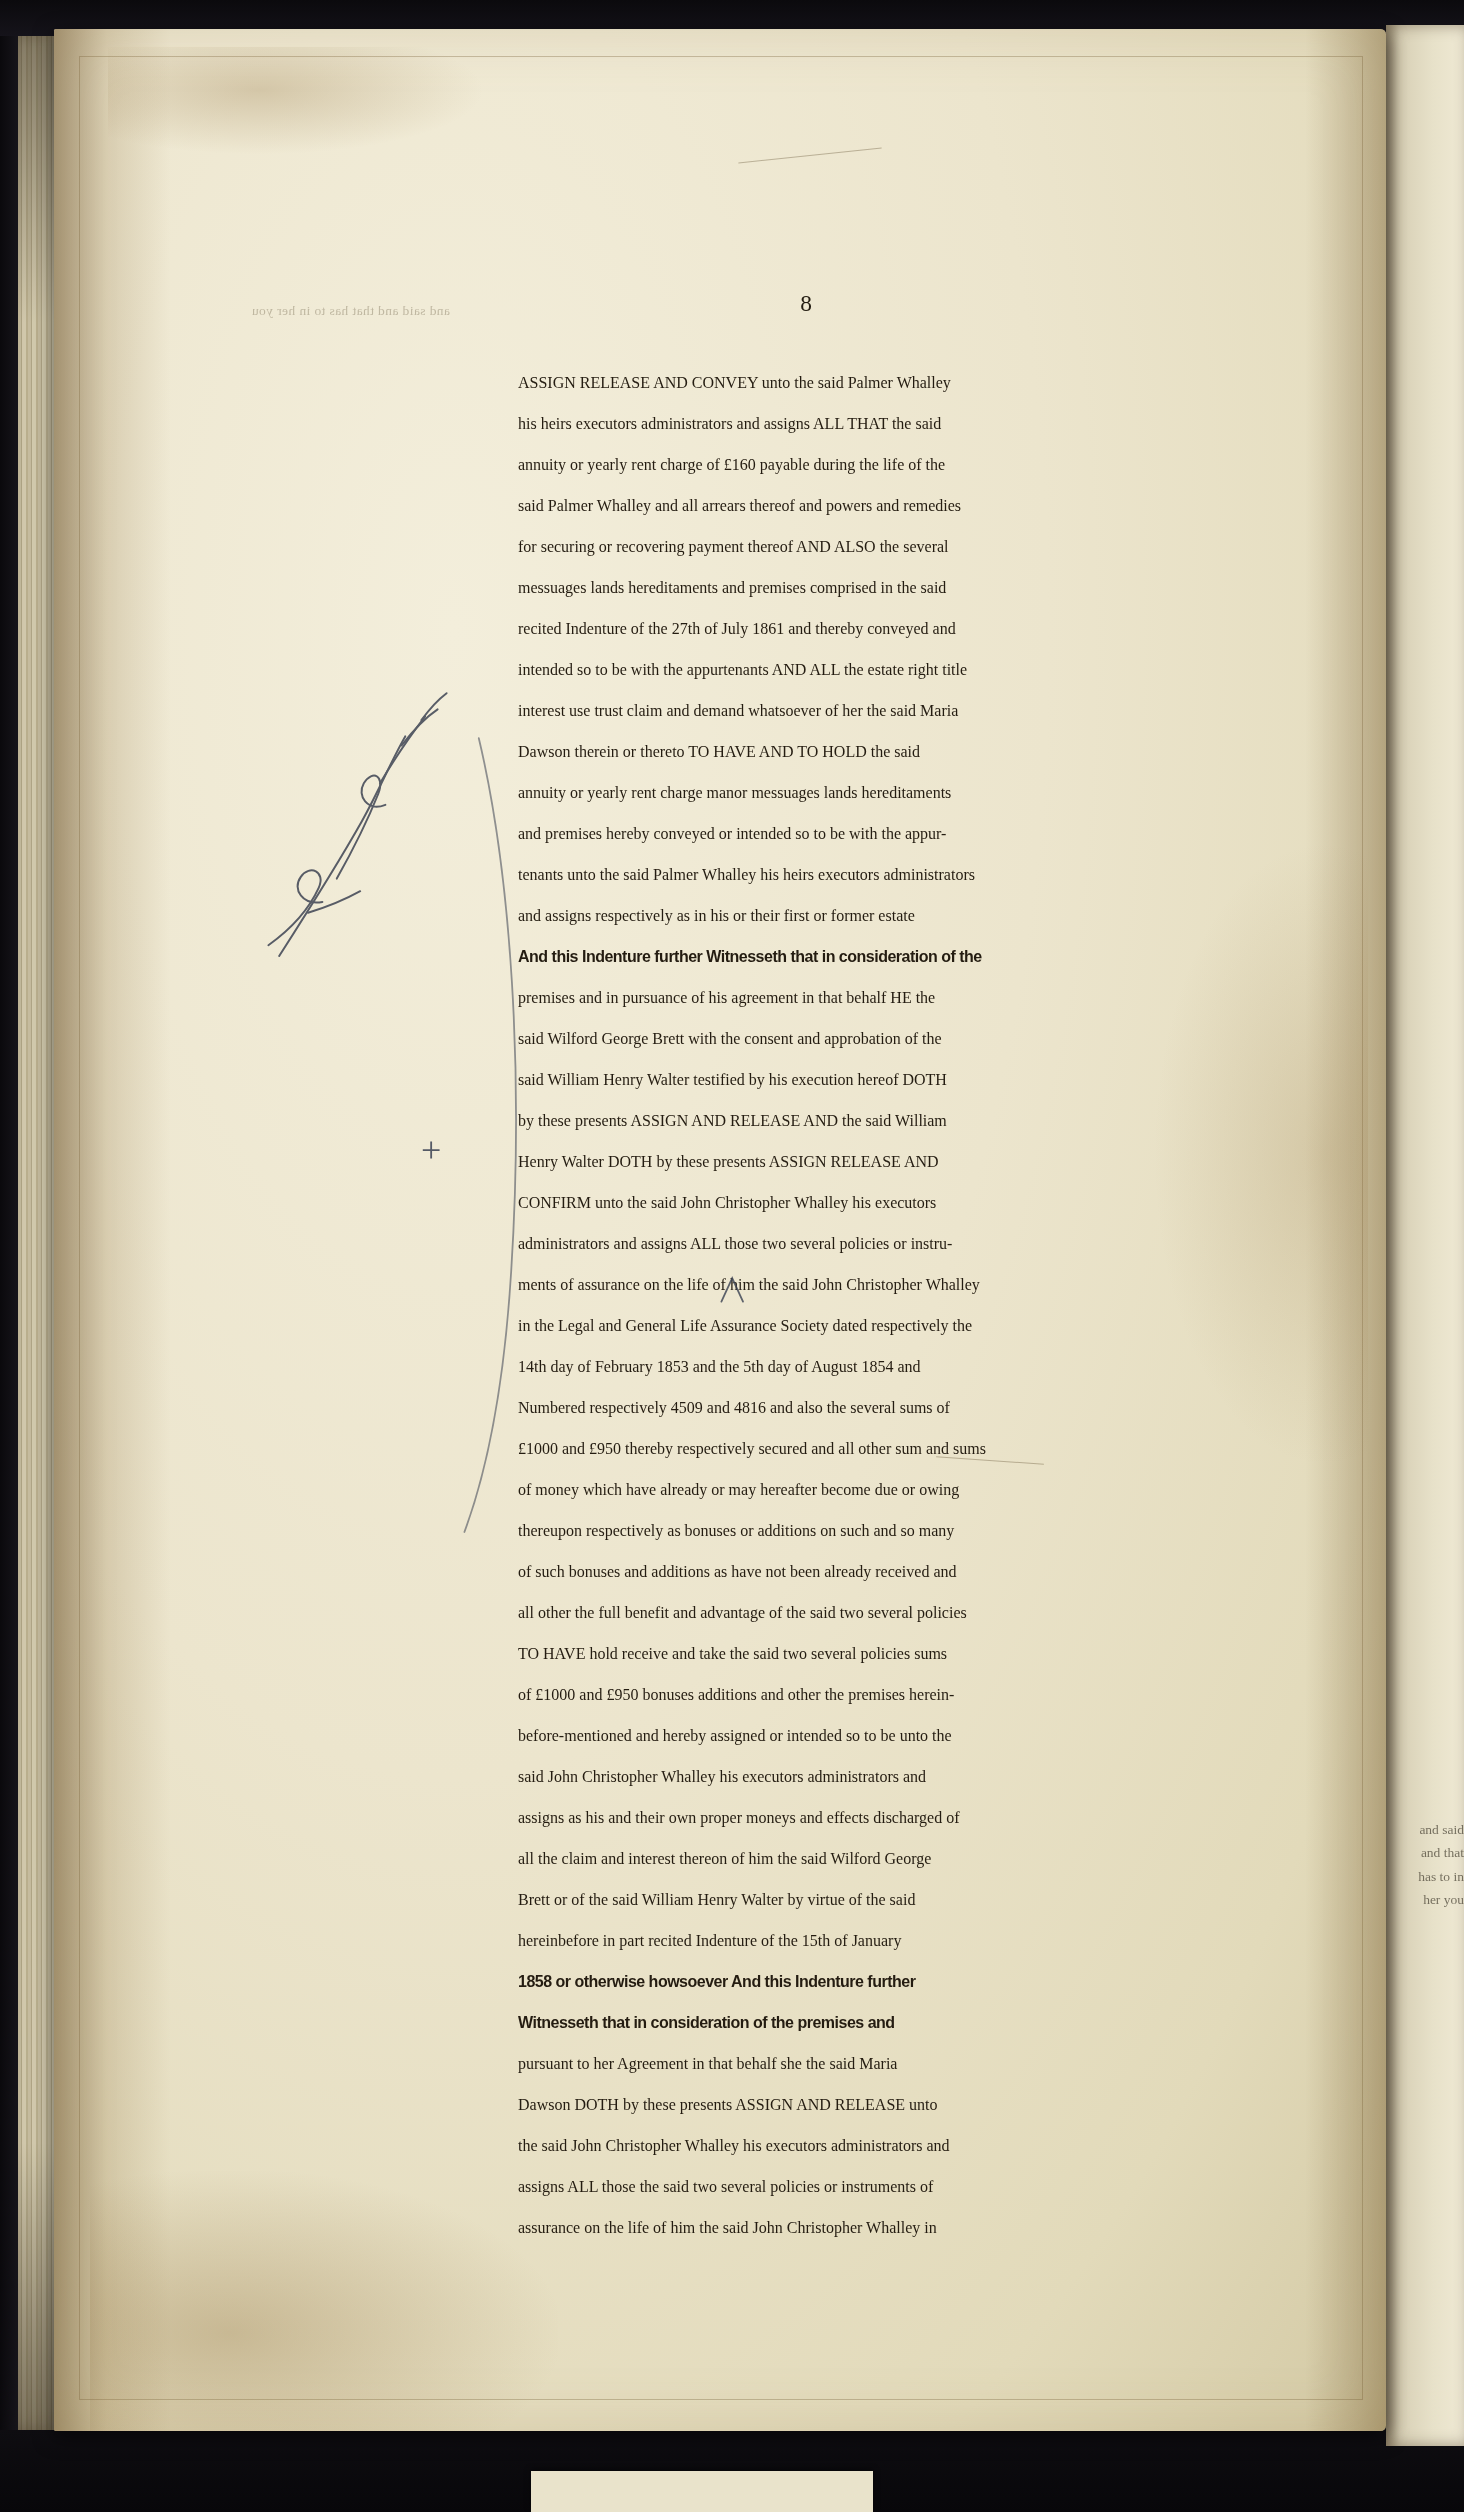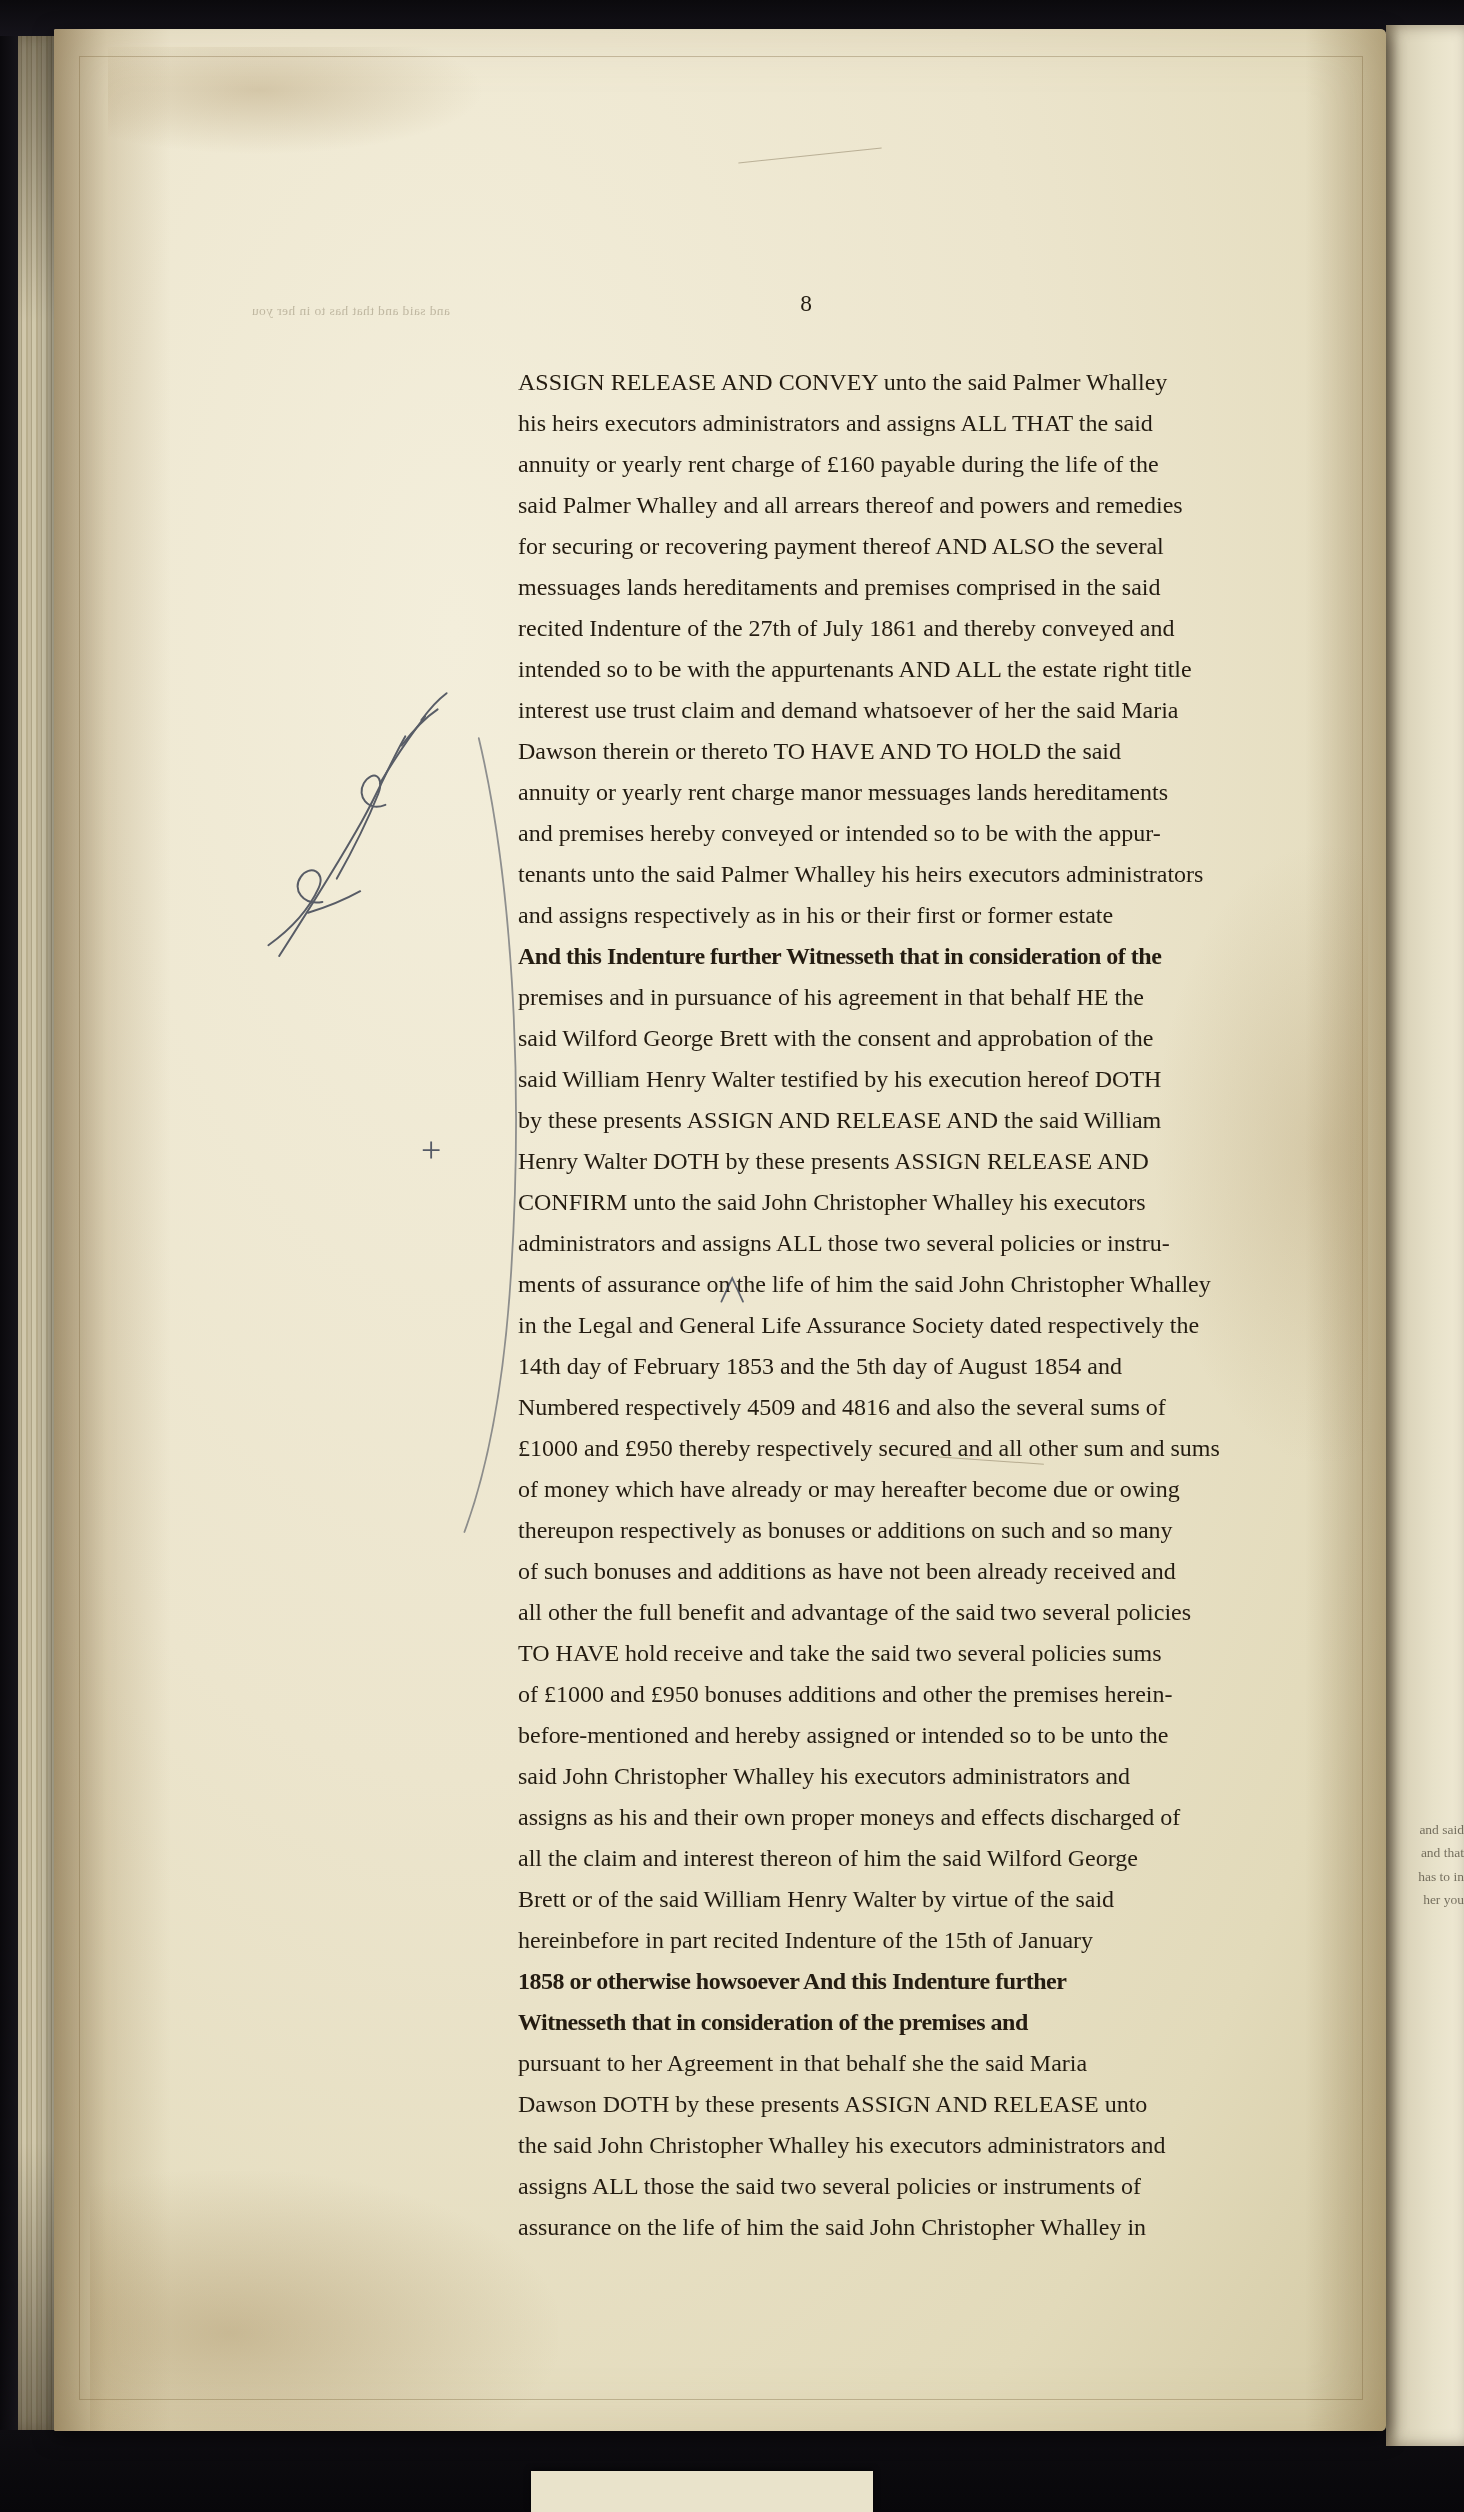--- a/index.html
+++ b/index.html
@@ -163,34 +163,34 @@
     font-family: "Liberation Serif", serif;
   }
   
   .page-number span { position: relative; left: 86px; }
 
   .textblock {
     position: absolute;
     left: 464px; top: 333px;
     width: 846px;
     color: #241c11;
-    font-size: 24px;
+    font-size: 16px;
     line-height: 41px;
     font-family: "Liberation Serif", serif;
     text-align: justify;
     text-justify: inter-word;
     white-space: pre-wrap;
   }
   .textblock .ln {
     display: block;
     white-space: nowrap;
     overflow: visible;
   }
   .gothic {
-    font-family: Liberation Serif, serif;
+    font-family: Liberation Sans, sans-serif;
     font-weight: bold;
     letter-spacing: -0.5px;
   }
 
   
   .pencil-sig {
     position: absolute;
     left: 200px; top: 657px;
     width: 216px; height: 297px;
     color: #3e4453;

